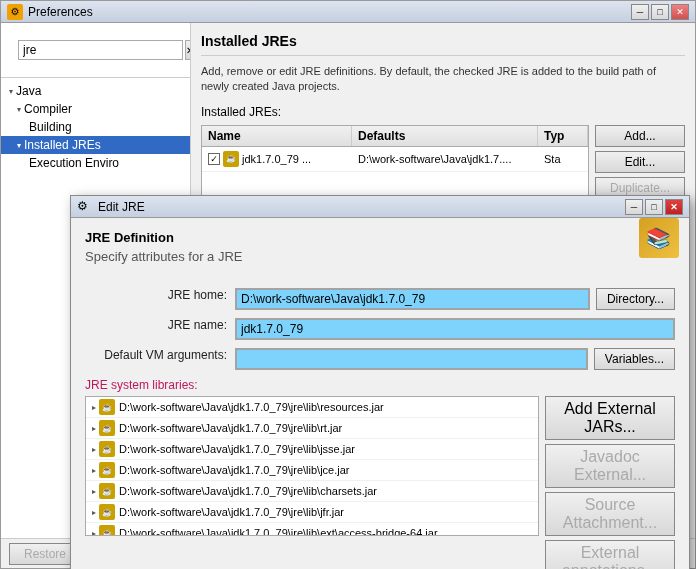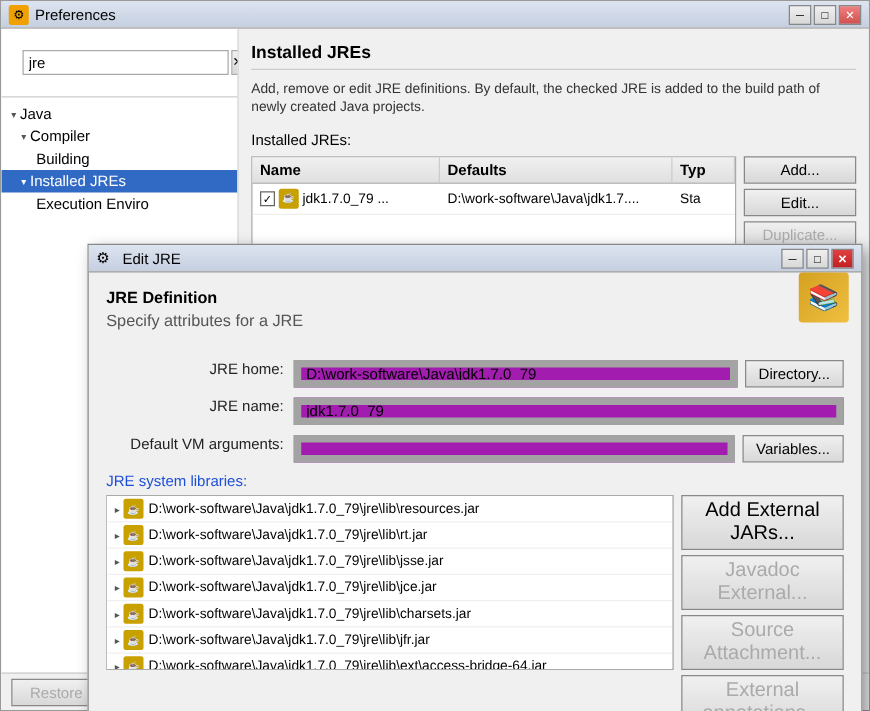--- a/index.html
+++ b/index.html
@@ -251,37 +251,37 @@
     .form-label {
       width: 150px;
       font-size: 12px;
       text-align: right;
       padding-right: 8px;
       color: #222;
     }
     .form-input {
       flex: 1;
       height: 22px;
-      border: 6px solid #a3a3a3;
+      border: 2px solid #a3a3a3;
       padding: 2px 4px;
       font-size: 12px;
-      background: #a21caf;
+      background: #7dd3fc;
     }
     .form-btn {
       margin-left: 6px;
       padding: 2px 10px;
       background: linear-gradient(to bottom, #f0f0f0, #d8d8d8);
       border: 1px solid #888;
       cursor: pointer;
       font-size: 12px;
       height: 22px;
       white-space: nowrap;
     }
 
-    .libs-label { font-size: 12px; margin-bottom: 4px; color: #1d4ed8; }
+    .libs-label { font-size: 12px; margin-bottom: 4px; color: #be185d; }
     .libs-container {
       display: flex;
       gap: 6px;
     }
     .libs-list-container {
       flex: 1;
       border: 1px solid #aaa;
       background: #fff;
       height: 140px;
       overflow-y: scroll;

